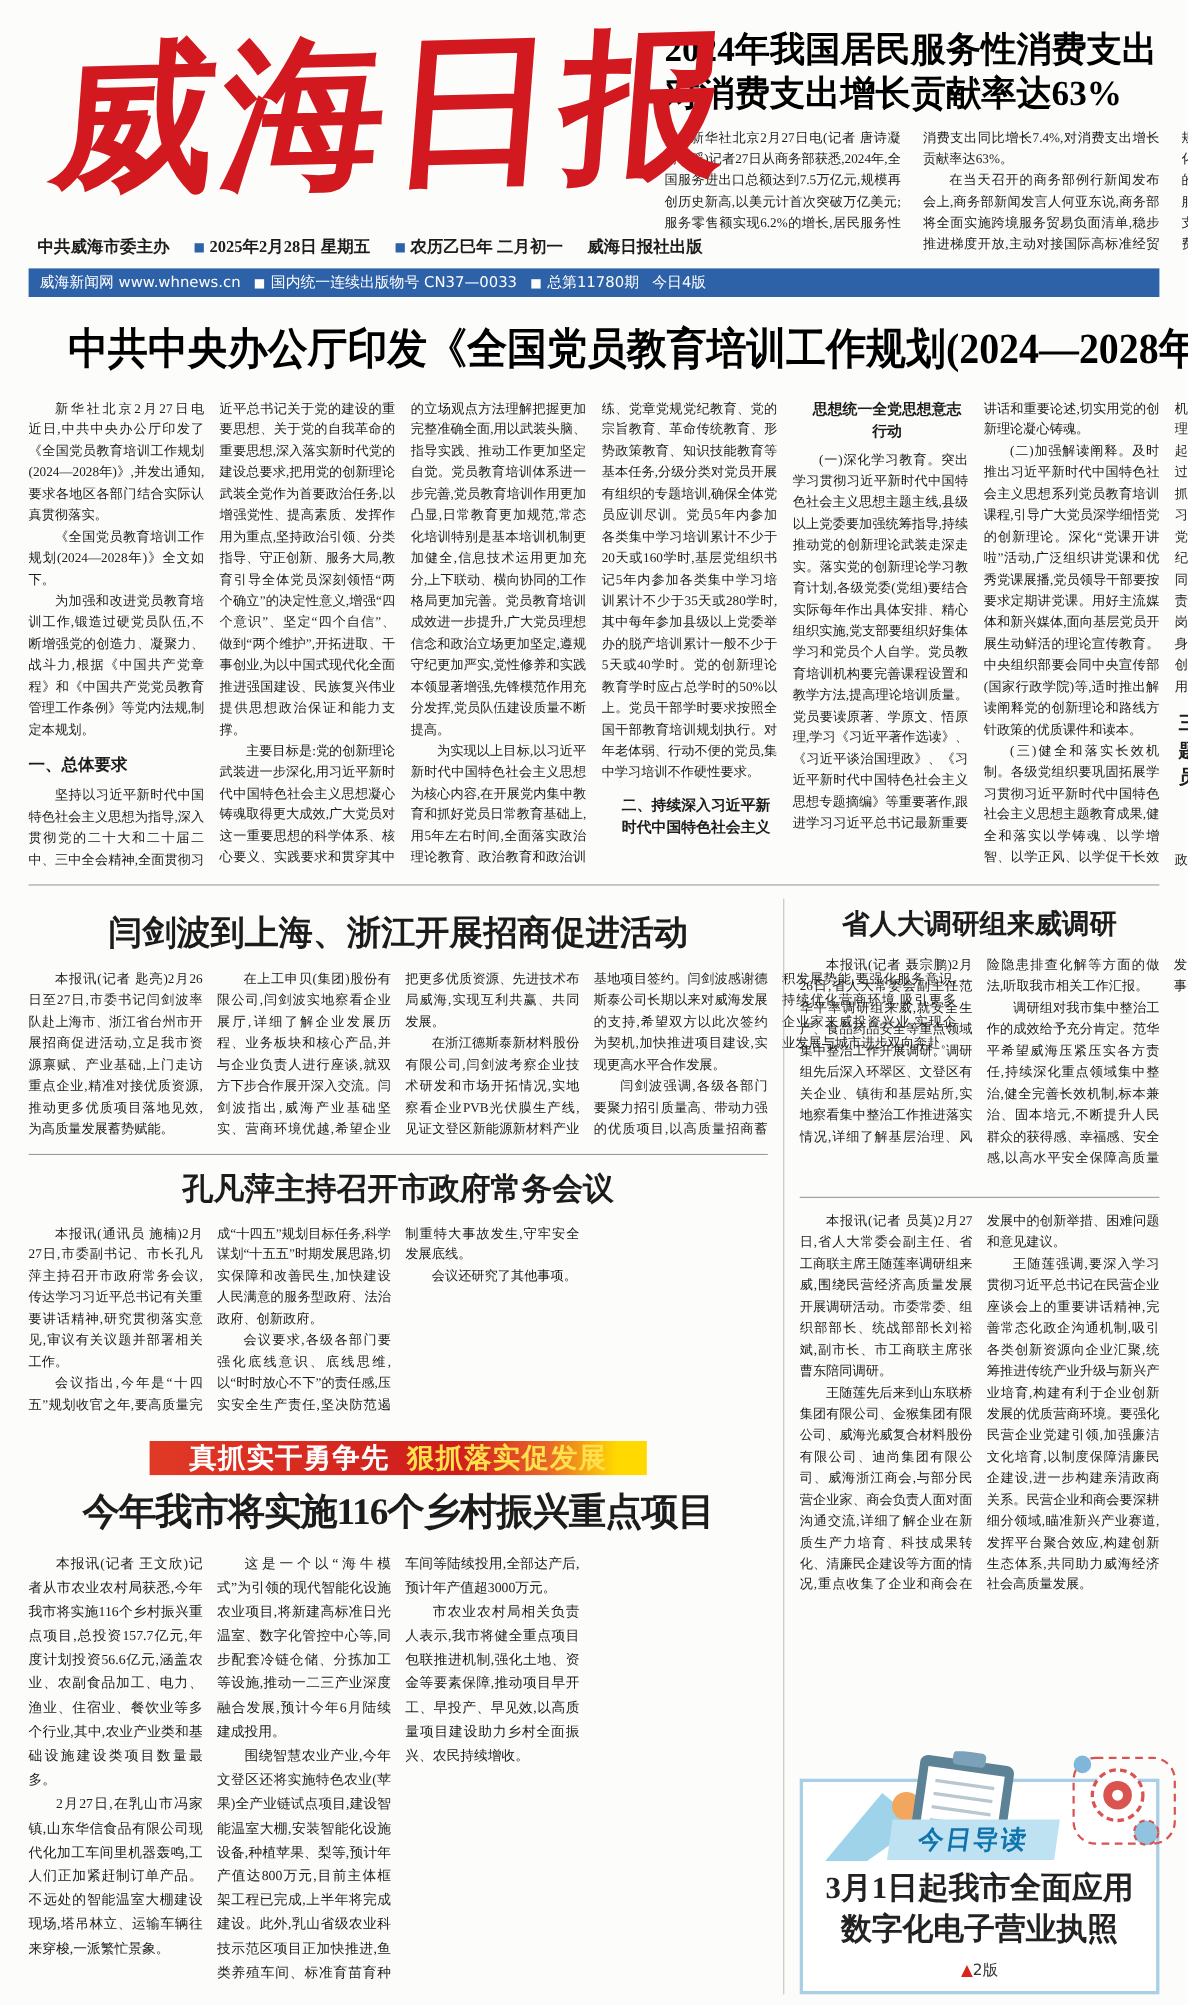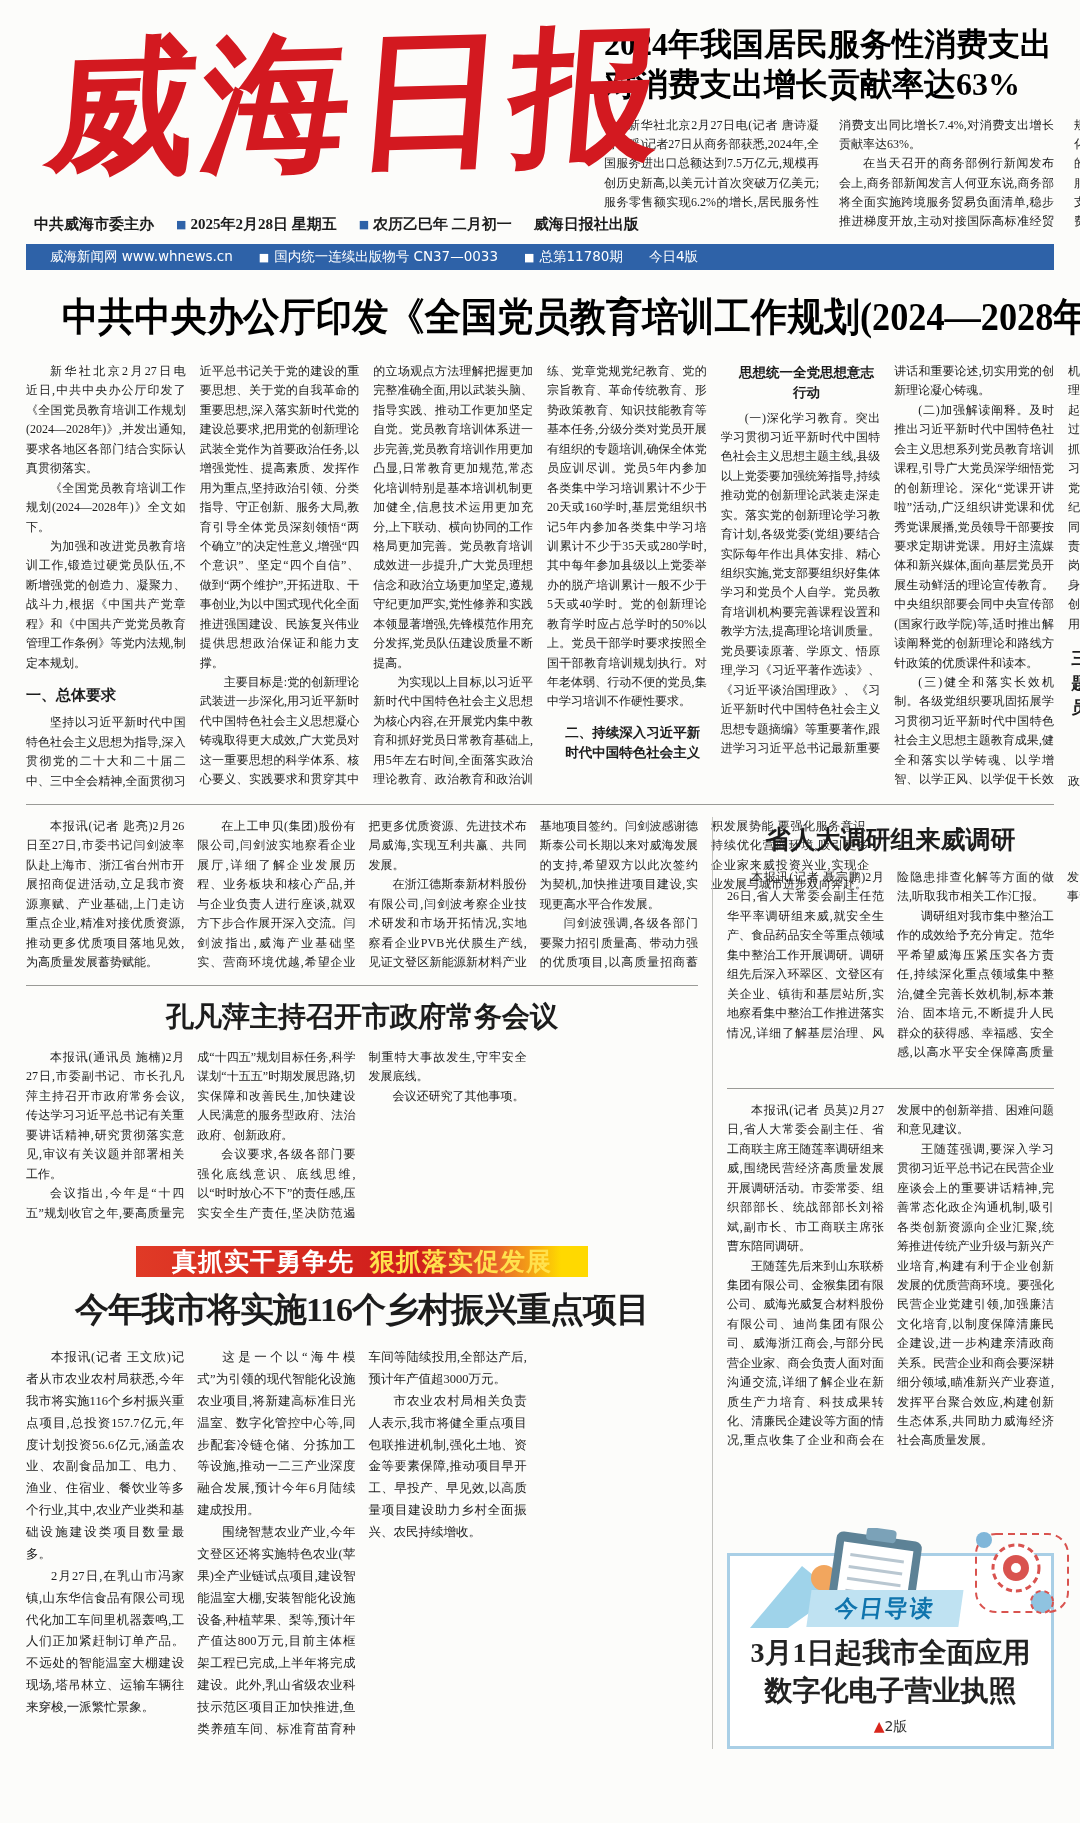--- a/index.html
+++ b/index.html
@@ -16,22 +16,22 @@
   .dateline { margin-top:auto; display:flex; align-items:center; gap:22px; font-size:15px; font-weight:bold; padding:6px 0 4px 8px; white-space:nowrap; }
   .bull { color:#2e62a8; font-size:11px; line-height:1; font-family:"DejaVu Sans",sans-serif; }
   .dl-item { display:flex; align-items:center; gap:4px; }
 
   .mast-right { flex:1; padding:10px 0 0 18px; }
   .mast-right h2 { font-size:32px; line-height:1.25; font-weight:900; color:#000; letter-spacing:0; font-family:"Liberation Serif",serif; }
   .top-body { margin-top:12px; columns:2; column-gap:20px; height:122px; column-fill:auto; font-size:12px; line-height:1.6; text-align:justify; }
   .top-body p { text-indent:2em; }
 
   
-  .infobar { margin-top:6px; background:#2e62a8; color:#fff; height:26px; display:flex; align-items:center; gap:26px;
-    font-family:"DejaVu Sans","Liberation Sans",sans-serif; font-size:13.5px; padding:0 24px; }
+  .infobar { margin-top:6px; background:#2e62a8; color:#fff; height:26px; display:flex; align-items:center; gap:12px;
+    font-family:"DejaVu Sans","Liberation Sans",sans-serif; font-size:13.5px; padding:0 10px; }
   .infobar .bull { color:#fff; }
   .ib-item { display:flex; align-items:center; gap:5px; white-space:nowrap; }
 
   
   .lead-headline { text-align:center; font-size:39px; font-weight:900; margin:20px 0 18px 0; white-space:nowrap;
     transform:scaleX(.93); transform-origin:center; font-family:"Liberation Serif",serif; color:#000; }
   .lead-body { columns:6; column-gap:14px; height:430px; column-fill:auto; font-size:12px; line-height:1.62; text-align:justify; }
   .lead-body p { text-indent:2em; }
   .sub1 { font-family:"DejaVu Sans",sans-serif; font-size:15px; font-weight:bold; margin:10px 0 6px 0; }
   .sub2 { font-family:"DejaVu Sans",sans-serif; font-size:13.5px; font-weight:bold; text-align:center; margin:10px 4px 6px 16px; line-height:1.5; }
@@ -144,20 +144,21 @@
     </div>
   </section>
 
   <hr class="rule">
 
   <div class="mid">
 
     <div class="band-left">
 
       <article>
+        <h2 class="yjb-h">闫剑波到上海、浙江开展招商促进活动</h2>
         <div class="art-body yjb-body">
           <p>本报讯(记者 匙亮)2月26日至27日,市委书记闫剑波率队赴上海市、浙江省台州市开展招商促进活动,立足我市资源禀赋、产业基础,上门走访重点企业,精准对接优质资源,推动更多优质项目落地见效,为高质量发展蓄势赋能。</p>
           <p>在上工申贝(集团)股份有限公司,闫剑波实地察看企业展厅,详细了解企业发展历程、业务板块和核心产品,并与企业负责人进行座谈,就双方下步合作展开深入交流。闫剑波指出,威海产业基础坚实、营商环境优越,希望企业把更多优质资源、先进技术布局威海,实现互利共赢、共同发展。</p>
           <p>在浙江德斯泰新材料股份有限公司,闫剑波考察企业技术研发和市场开拓情况,实地察看企业PVB光伏膜生产线,见证文登区新能源新材料产业基地项目签约。闫剑波感谢德斯泰公司长期以来对威海发展的支持,希望双方以此次签约为契机,加快推进项目建设,实现更高水平合作发展。</p>
           <p>闫剑波强调,各级各部门要聚力招引质量高、带动力强的优质项目,以高质量招商蓄积发展势能,要强化服务意识,持续优化营商环境,吸引更多企业家来威投资兴业,实现企业发展与城市进步双向奔赴。</p>
         </div>
       </article>
 
       <hr class="rule">
 

